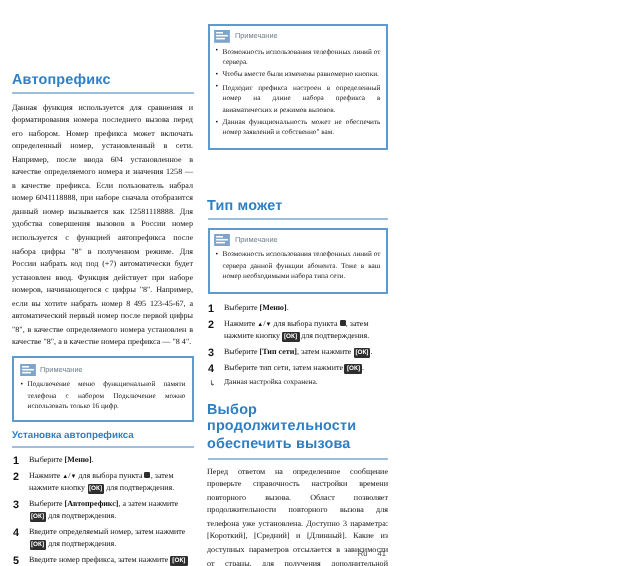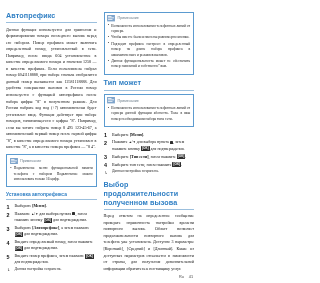--- a/index.html
+++ b/index.html
@@ -22,20 +22,21 @@
   .h1 {
     font-family: "Liberation Sans", "DejaVu Sans", sans-serif;
     color: #2f7fc4;
     font-size: 7.2px;
     font-weight: bold;
     line-height: 1.22;
     letter-spacing: .1px;
     border-bottom: 0.7px solid #9bbfdd;
     padding-bottom: 1.6px;
     margin-bottom: 3.2px;
+    margin-top: 24px;
   }
   .h2 {
     font-family: "Liberation Sans", "DejaVu Sans", sans-serif;
     color: #2f7fc4;
     font-size: 4.9px;
     font-weight: bold;
     line-height: 1.25;
     border-bottom: 0.6px solid #9bbfdd;
     padding-bottom: 1.2px;
     margin-bottom: 3px;
@@ -244,21 +245,21 @@
         <span class="num">4</span>
         <span class="txt">Выберите тип сети, затем нажмите <span class="key">[ОК]</span>.</span>
       </li>
     </ol>
 
     <div class="tip">
       <span class="tip-arrow">↳</span>
       <span>Данная настройка сохранена.</span>
     </div>
 
-    <div class="h1" style="margin-top:6px">Выбор продолжительности полученном вызова</div>
+    <div class="h1" style="margin-top:6px">Выбор продолжительности обеспечить вызова</div>
 
     <div class="body-text">Перед ответом на определенное сообщение проверьте справочность настройки времени повторного вызова. Област позволяет продолжительности повторного вызова для телефона уже установлена. Доступно 3 параметра: [Короткий], [Средний] и [Длинный]. Какие из доступных параметров отсылается в зависимости от страны, для получения дополнительной информации обратитесь к поставщику услуг.</div>
   </div>
 
   <div class="footer">
     <span class="lang">Ru</span>
     <span class="pg">41</span>
   </div>
 </div>
 

